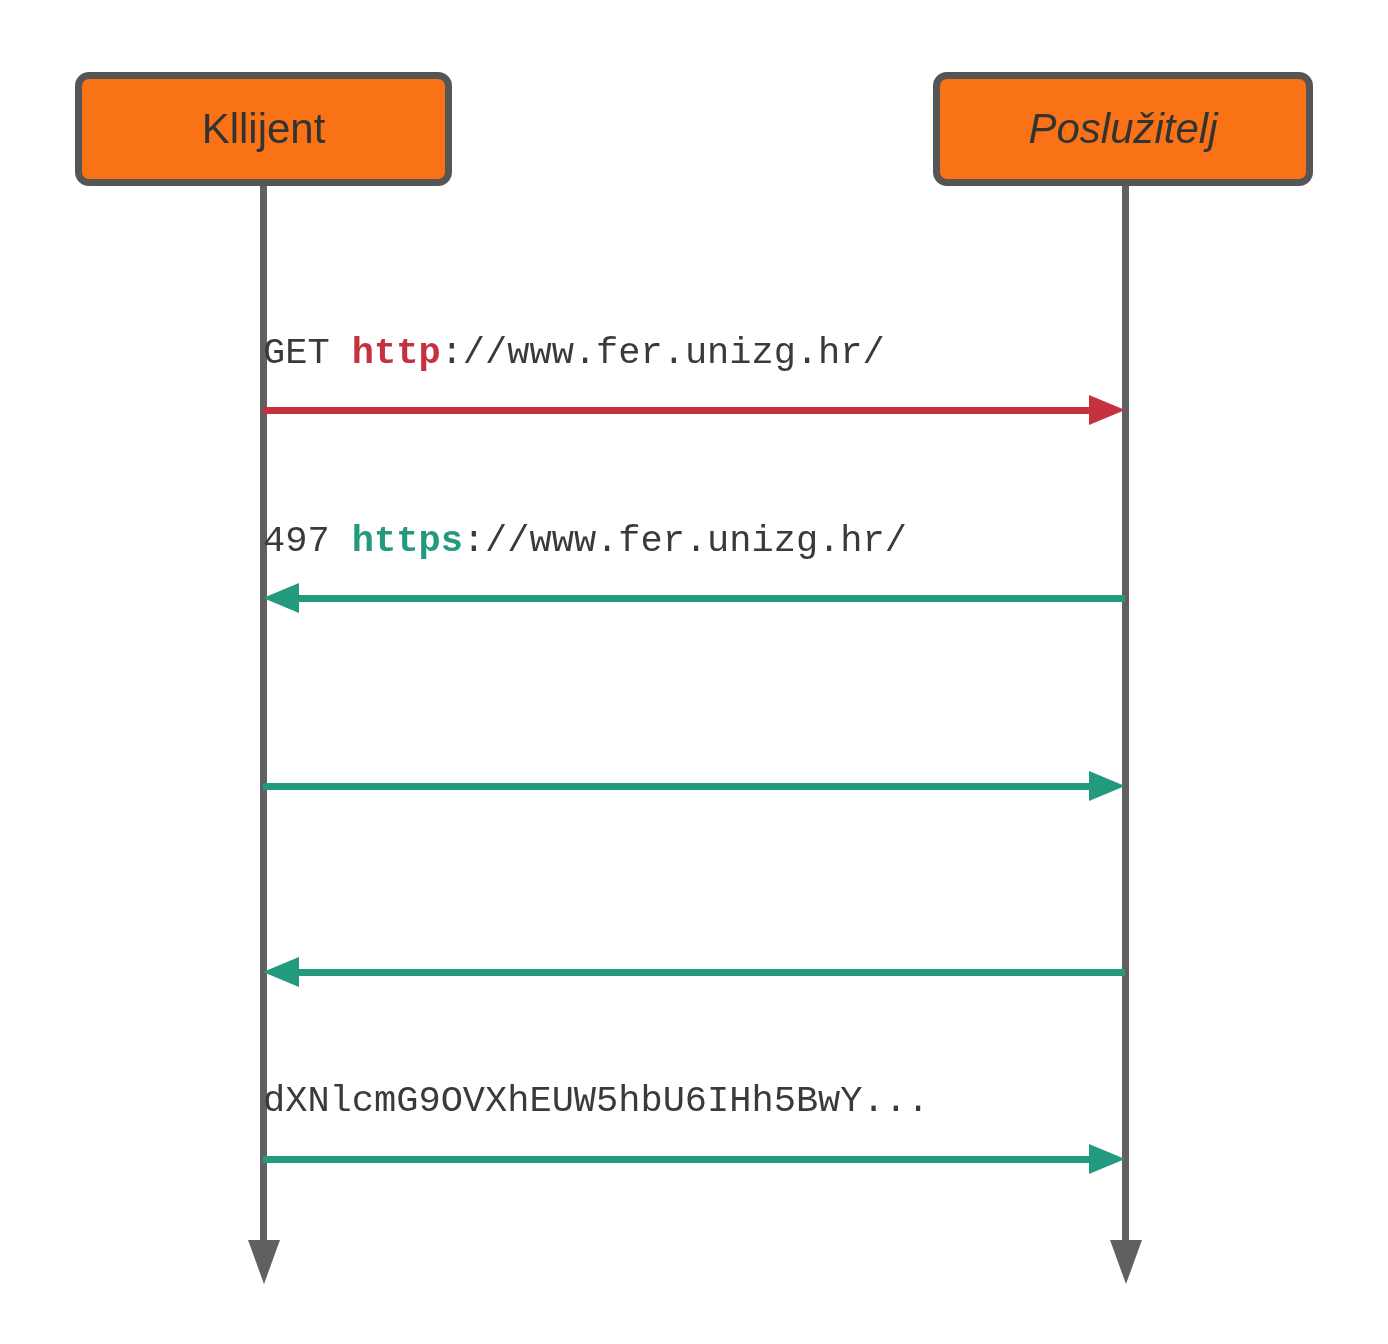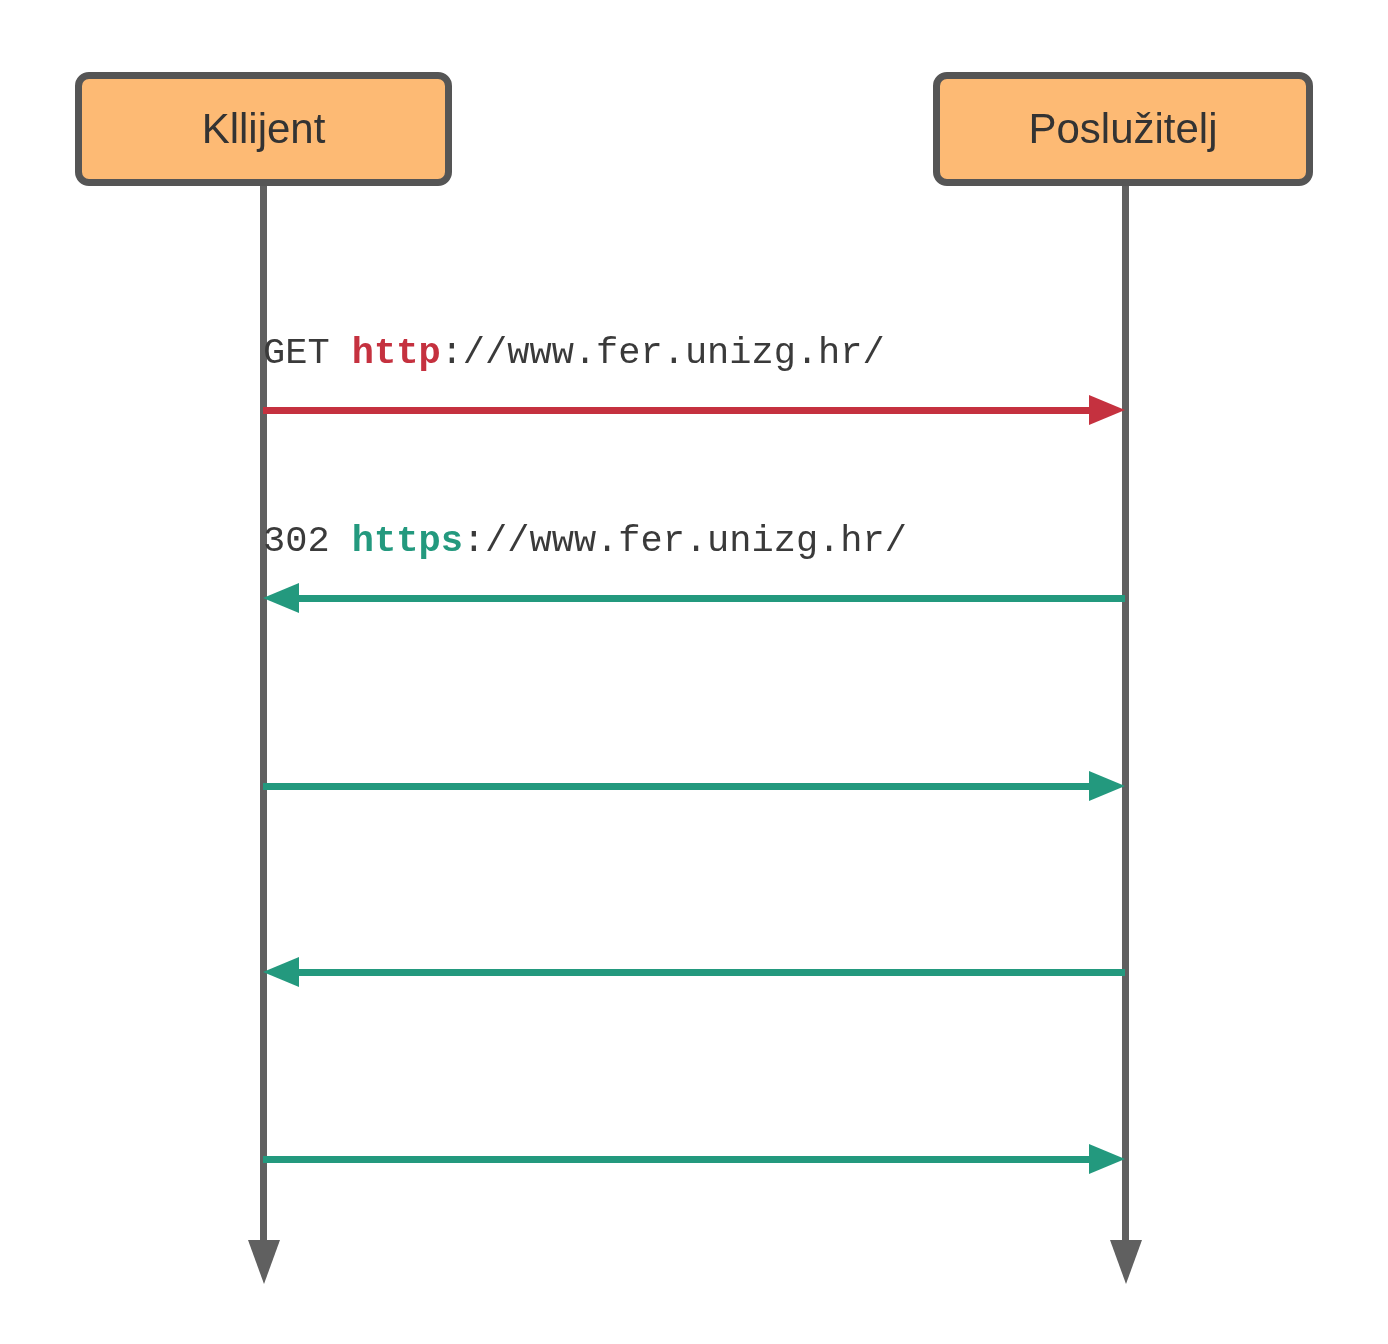--- a/index.html
+++ b/index.html
@@ -17,30 +17,30 @@
   }
 
   
   .actor-box {
     position: absolute;
     top: 72px;
     height: 114px;
     box-sizing: border-box;
     border: 7px solid var(--actor-border);
     border-radius: 14px;
-    background: #fdba74;
+    background: #f97316;
     display: flex;
     align-items: center;
     justify-content: center;
     font-size: 42px;
     color: var(--text);
     z-index: 2;
   }
   .actor-left  { left: 75px;  width: 377px; }
-  .actor-right { left: 933px; width: 380px; }
+  .actor-right { left: 933px; width: 380px; font-style: italic; }
 
   
   .lifeline {
     position: absolute;
     top: 184px;
     width: 7px;
     height: 1058px;
     background: var(--lifeline);
     z-index: 1;
   }
@@ -120,34 +120,35 @@
   <div class="lifeline lifeline-right"></div>
   <div class="lifeline-head lifeline-head-left"></div>
   <div class="lifeline-head lifeline-head-right"></div>
 
   <div class="msg-label" style="top:332px"><span>GET </span><span class="seg-red">http</span><span>://www.fer.unizg.hr/</span></div>
   <div class="msg-arrow dir-right col-red" style="top:410px">
     <div class="shaft"></div>
     <div class="head"></div>
   </div>
 
-  <div class="msg-label" style="top:520px"><span>302 </span><span class="seg-teal">https</span><span>://www.fer.unizg.hr/</span></div>
+  <div class="msg-label" style="top:520px"><span>497 </span><span class="seg-teal">https</span><span>://www.fer.unizg.hr/</span></div>
   <div class="msg-arrow dir-left col-teal" style="top:598px">
     <div class="shaft"></div>
     <div class="head"></div>
   </div>
 
   <div class="msg-arrow dir-right col-teal" style="top:786px">
     <div class="shaft"></div>
     <div class="head"></div>
   </div>
 
   <div class="msg-arrow dir-left col-teal" style="top:972px">
     <div class="shaft"></div>
     <div class="head"></div>
   </div>
 
+  <div class="msg-label" style="top:1080px"><span>dXNlcmG9OVXhEUW5hbU6IHh5BwY...</span></div>
   <div class="msg-arrow dir-right col-teal" style="top:1159px">
     <div class="shaft"></div>
     <div class="head"></div>
   </div>
 
 </div>
 
 </body></html>

